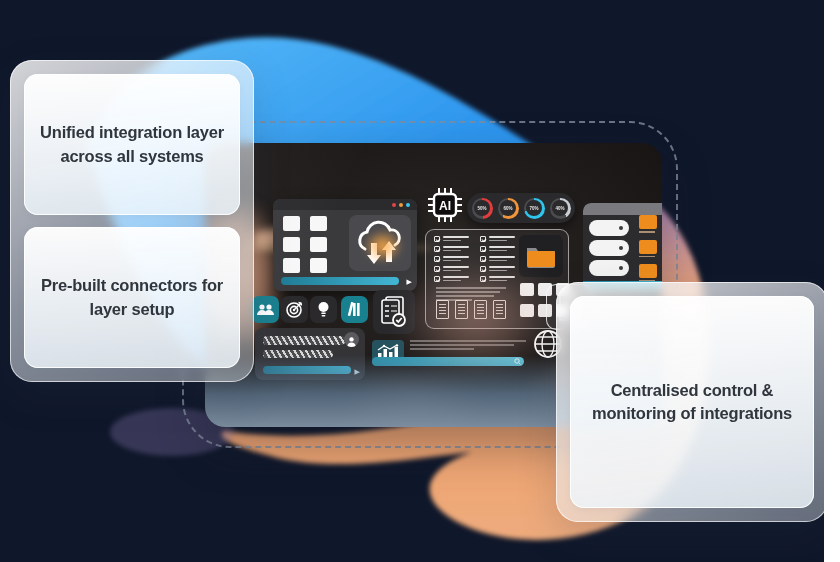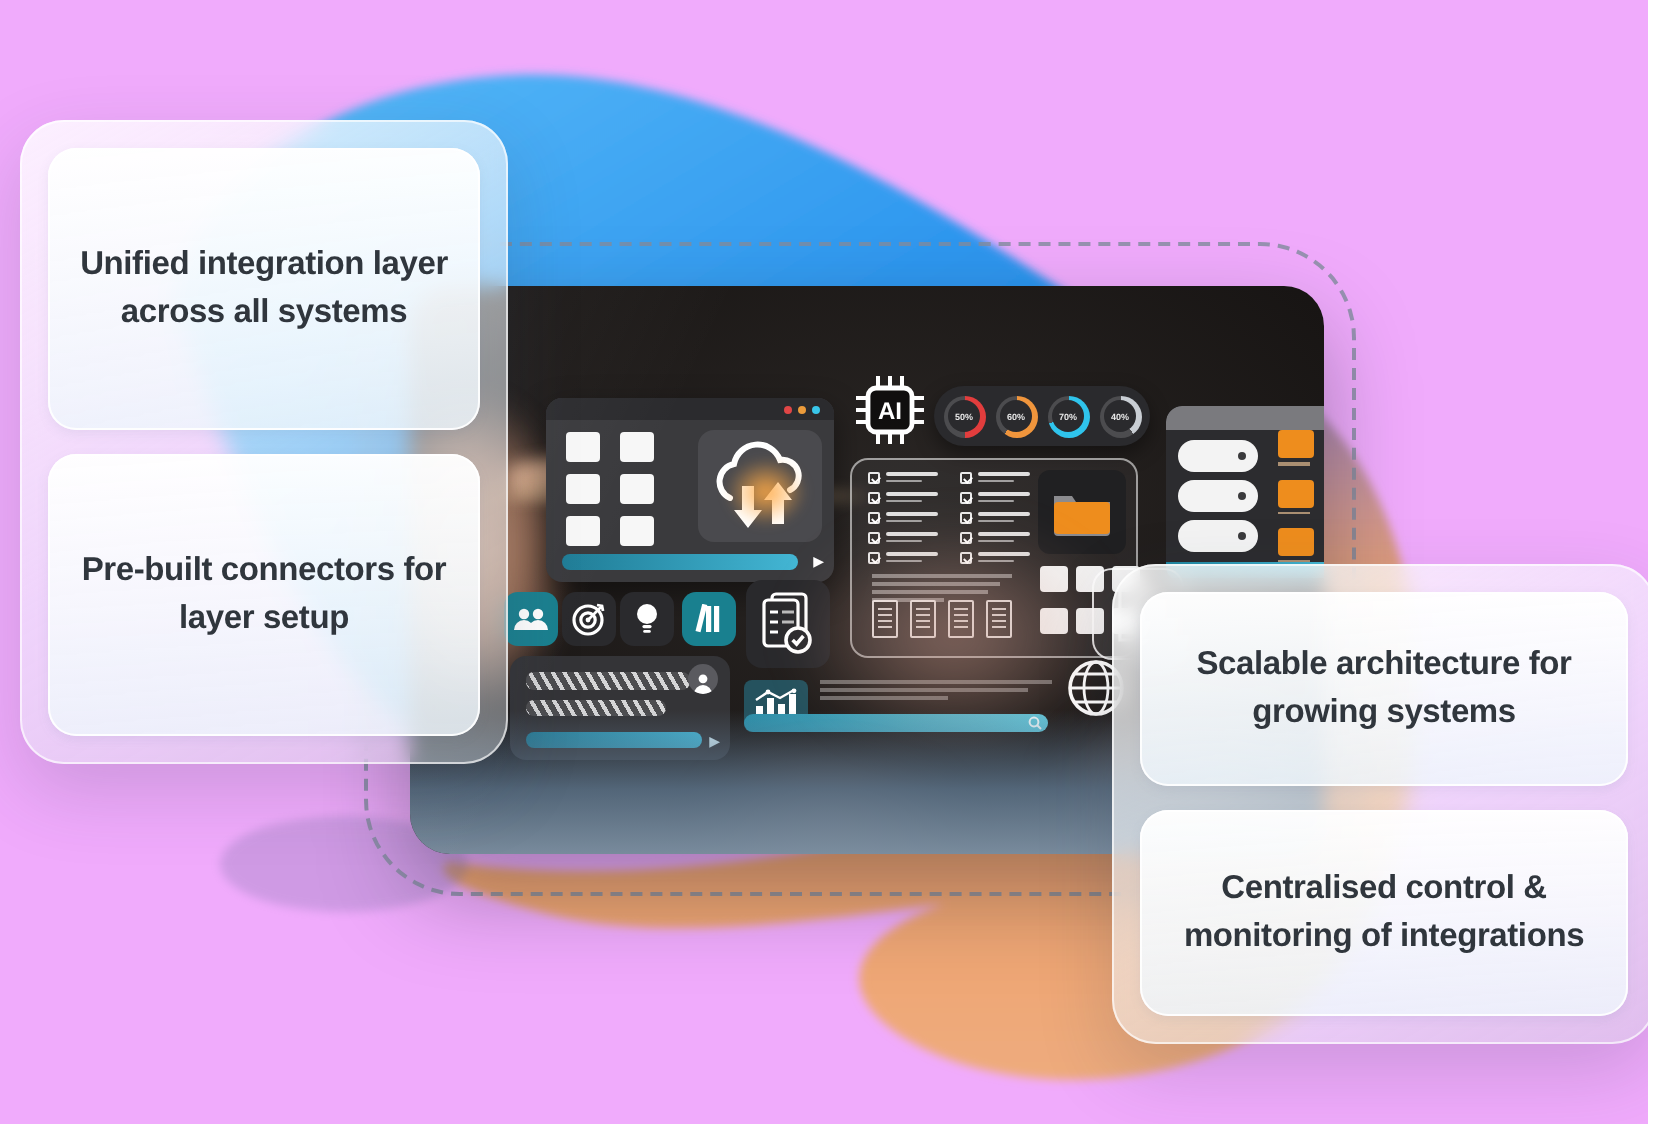--- a/index.html
+++ b/index.html
@@ -1,17 +1,17 @@
 <!DOCTYPE html>
 <html><head>
 <meta charset="utf-8">
 <style>
   *{box-sizing:border-box;margin:0;padding:0}
   html,body{background:#fff}
-  #app{position:relative;width:824px;height:562px;overflow:hidden;background:#f0abfc;
+  #app{position:relative;width:824px;height:562px;overflow:hidden;background:#0f172a;
        font-family:"Liberation Sans",sans-serif}
 
   
   .blob-svg{position:absolute;inset:0;z-index:0}
 
   
   .dashed-frame{position:absolute;left:182px;top:121px;width:496px;height:327px;
     border:2px dashed rgba(130,140,158,.8);border-radius:48px;z-index:1}
 
   
@@ -475,17 +475,16 @@
   <div class="hand hand-bottom"></div>
   <div class="bottom-fade"></div>
 </div>
 
 <div class="glass glass-left">
   <div class="callout">Unified integration layer across all systems</div>
   <div class="callout">Pre-built connectors for layer setup</div>
 </div>
 
 <div class="glass glass-right">
-  <div class="callout">Scalable architecture for growing systems</div>
   <div class="callout tall">Centralised control &amp; monitoring of integrations</div>
 </div>
 
 </div>
 
 </body></html>

